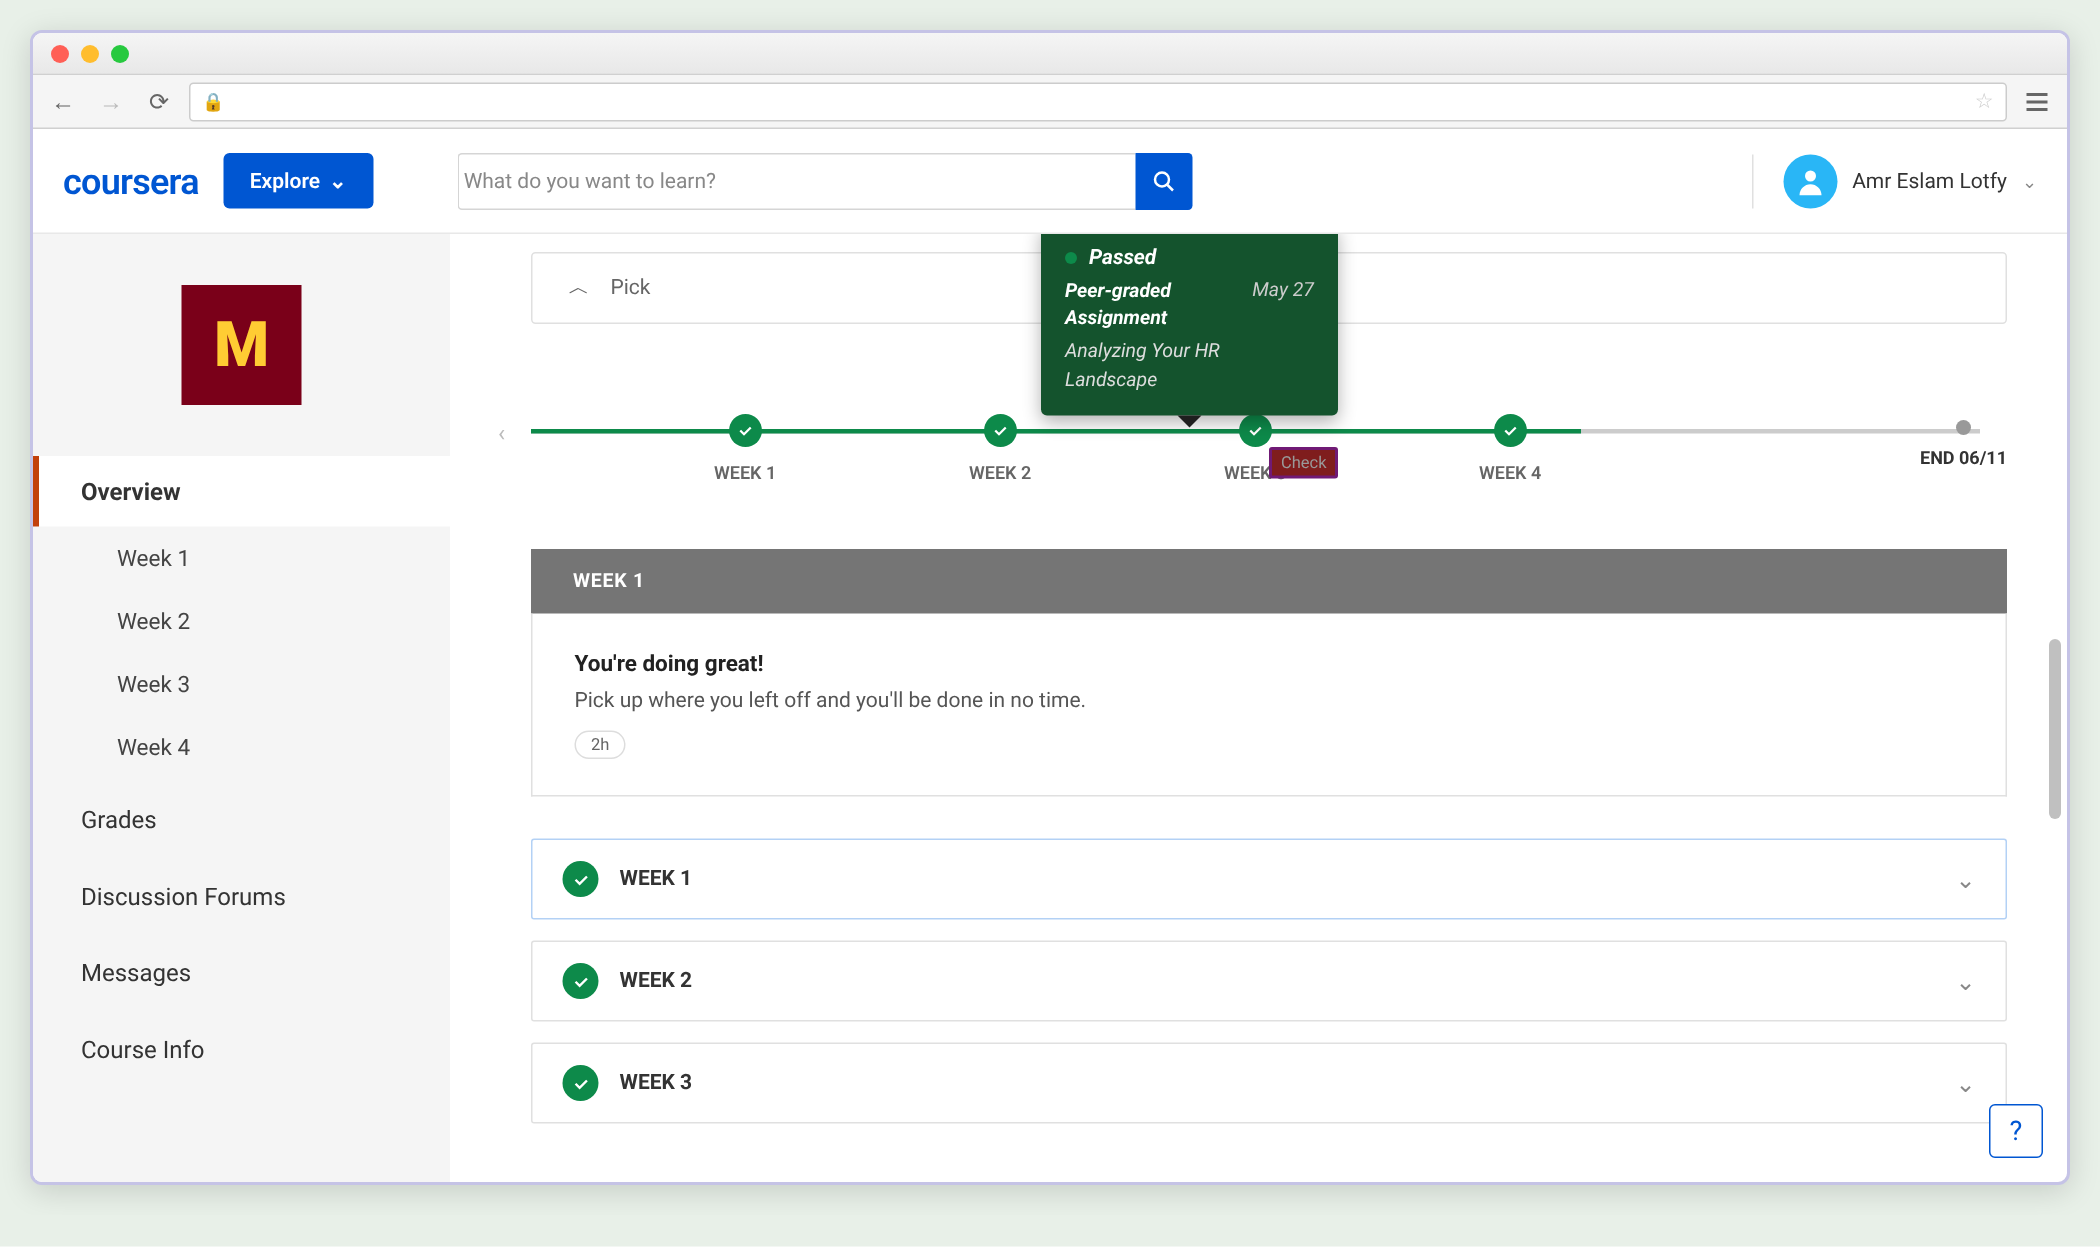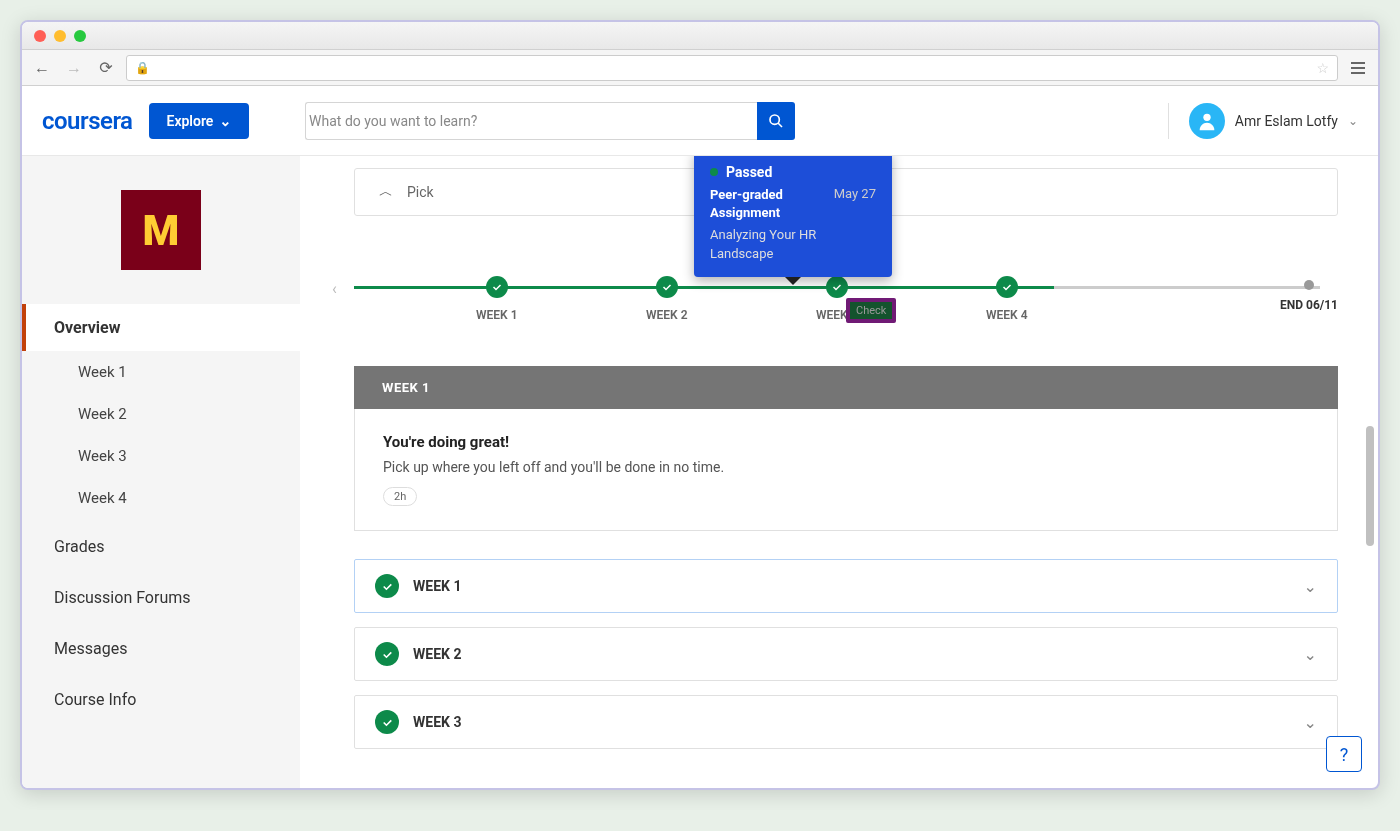--- a/index.html
+++ b/index.html
@@ -46,29 +46,29 @@
 .tl-track{position:absolute;left:18px;right:18px;top:10px;height:3px;background:#ccc;}
 .tl-fill{position:absolute;left:18px;top:10px;height:3px;background:#0d8a4a;}
 .tl-point{position:absolute;top:0;display:flex;flex-direction:column;align-items:center;}
 .tl-check{width:22px;height:22px;border-radius:50%;background:#0d8a4a;display:flex;align-items:center;justify-content:center;}
 .tl-check svg{width:12px;height:12px;stroke:#fff;stroke-width:3;fill:none;}
 .tl-label{font-size:12px;font-weight:600;color:#666;margin-top:10px;white-space:nowrap;}
 .tl-end{position:absolute;right:0;top:4px;display:flex;flex-direction:column;align-items:center;}
 .tl-end-dot{width:10px;height:10px;border-radius:50%;background:#999;}
 .tl-end-label{font-size:12px;font-weight:700;color:#333;margin-top:8px;}
 .tl-arrow{position:absolute;left:-4px;top:3px;color:#bbb;font-size:16px;}
-.tooltip{position:absolute;background:#1d4ed8;color:#fff;border-radius:4px;padding:14px 16px;width:198px;z-index:10;box-shadow:0 4px 12px rgba(0,0,0,0.3);}
+.tooltip{position:absolute;background:#14532d;color:#fff;border-radius:4px;padding:14px 16px;width:198px;z-index:10;box-shadow:0 4px 12px rgba(0,0,0,0.3);font-style:italic;}
 .tt-status{display:flex;align-items:center;gap:8px;font-weight:700;font-size:14px;margin-bottom:6px;}
 .tt-dot{width:8px;height:8px;border-radius:50%;background:#0d8a4a;}
 .tt-row{display:flex;justify-content:space-between;font-size:13px;gap:10px;}
 .tt-type{font-weight:700;line-height:1.4;}
 .tt-date{color:#ccc;white-space:nowrap;}
 .tt-title{font-size:13px;color:#ddd;margin-top:4px;line-height:1.4;}
 .tt-caret{position:absolute;bottom:-8px;left:50%;transform:translateX(-50%);width:0;height:0;border-left:8px solid transparent;border-right:8px solid transparent;border-top:8px solid #1f1f1f;}
-.check-label{position:absolute;font-size:11px;color:#999;border:4px solid #701a75;padding:2px 6px;border-radius:2px;background:#14532d;}
+.check-label{position:absolute;font-size:11px;color:#999;border:2px solid #701a75;padding:2px 6px;border-radius:2px;background:#7f1d1d;}
 .week-header{background:#757575;color:#fff;font-weight:700;font-size:13px;padding:14px 28px;letter-spacing:0.5px;margin-left:18px;}
 .resume-box{border:1px solid #e0e0e0;border-top:none;padding:24px 28px;display:flex;align-items:center;justify-content:space-between;margin-left:18px;margin-bottom:28px;}
 .resume-left{flex:1;}
 .resume-title{font-weight:700;font-size:15px;color:#222;margin-bottom:8px;}
 .resume-sub{font-size:14px;color:#555;margin-bottom:10px;}
 .time-badge{display:inline-block;border:1px solid #ddd;border-radius:10px;padding:2px 10px;font-size:11px;color:#666;}
 .resume-btn{background:#1565c0;color:#fff;border:none;padding:14px 34px;font-size:15px;font-weight:600;cursor:pointer;}
 .week-row{border:1px solid #b3d1f5;border-radius:2px;padding:14px 20px;margin-left:18px;margin-bottom:14px;display:flex;align-items:center;cursor:pointer;}
 .week-row.plain{border-color:#e0e0e0;}
 .wr-check{width:24px;height:24px;border-radius:50%;background:#0d8a4a;display:flex;align-items:center;justify-content:center;margin-right:14px;}

